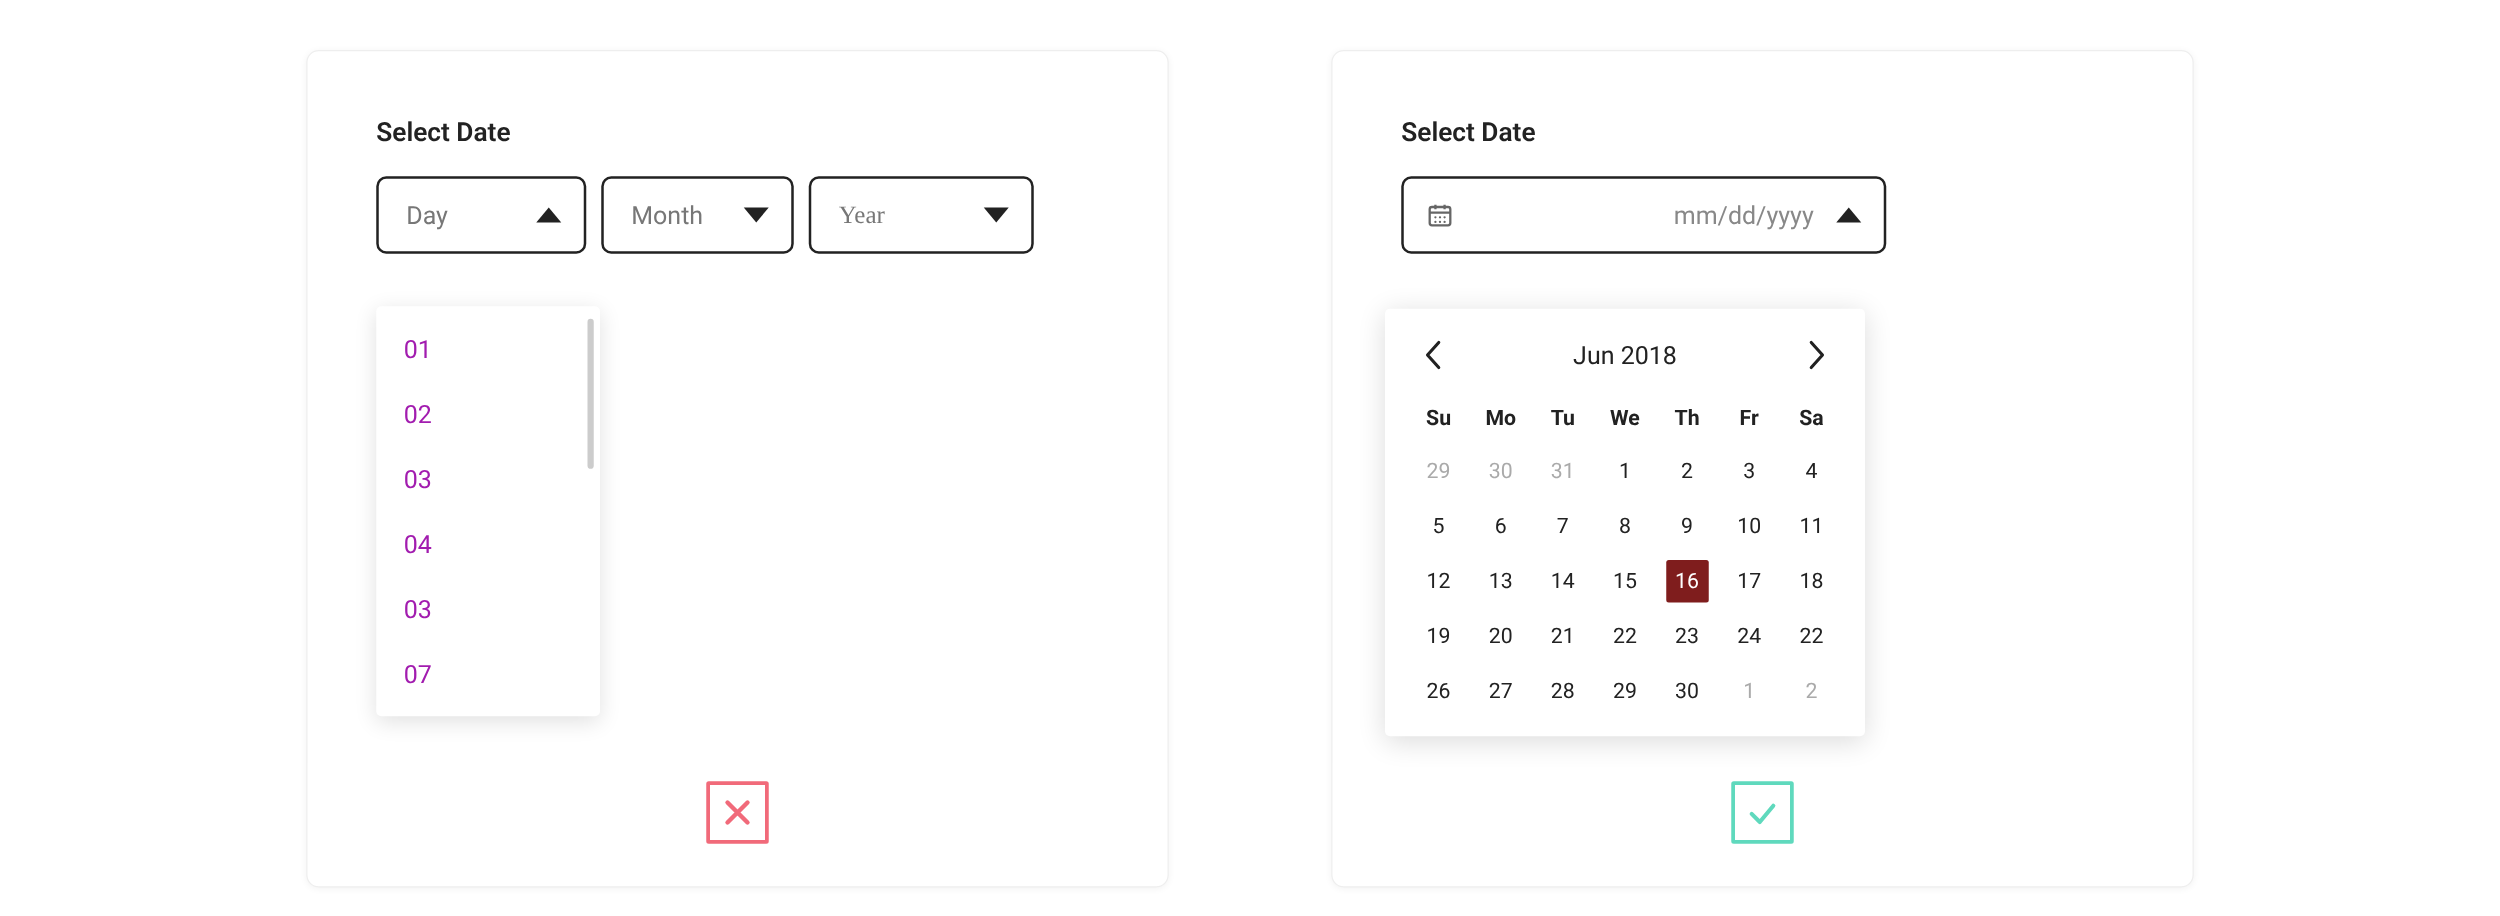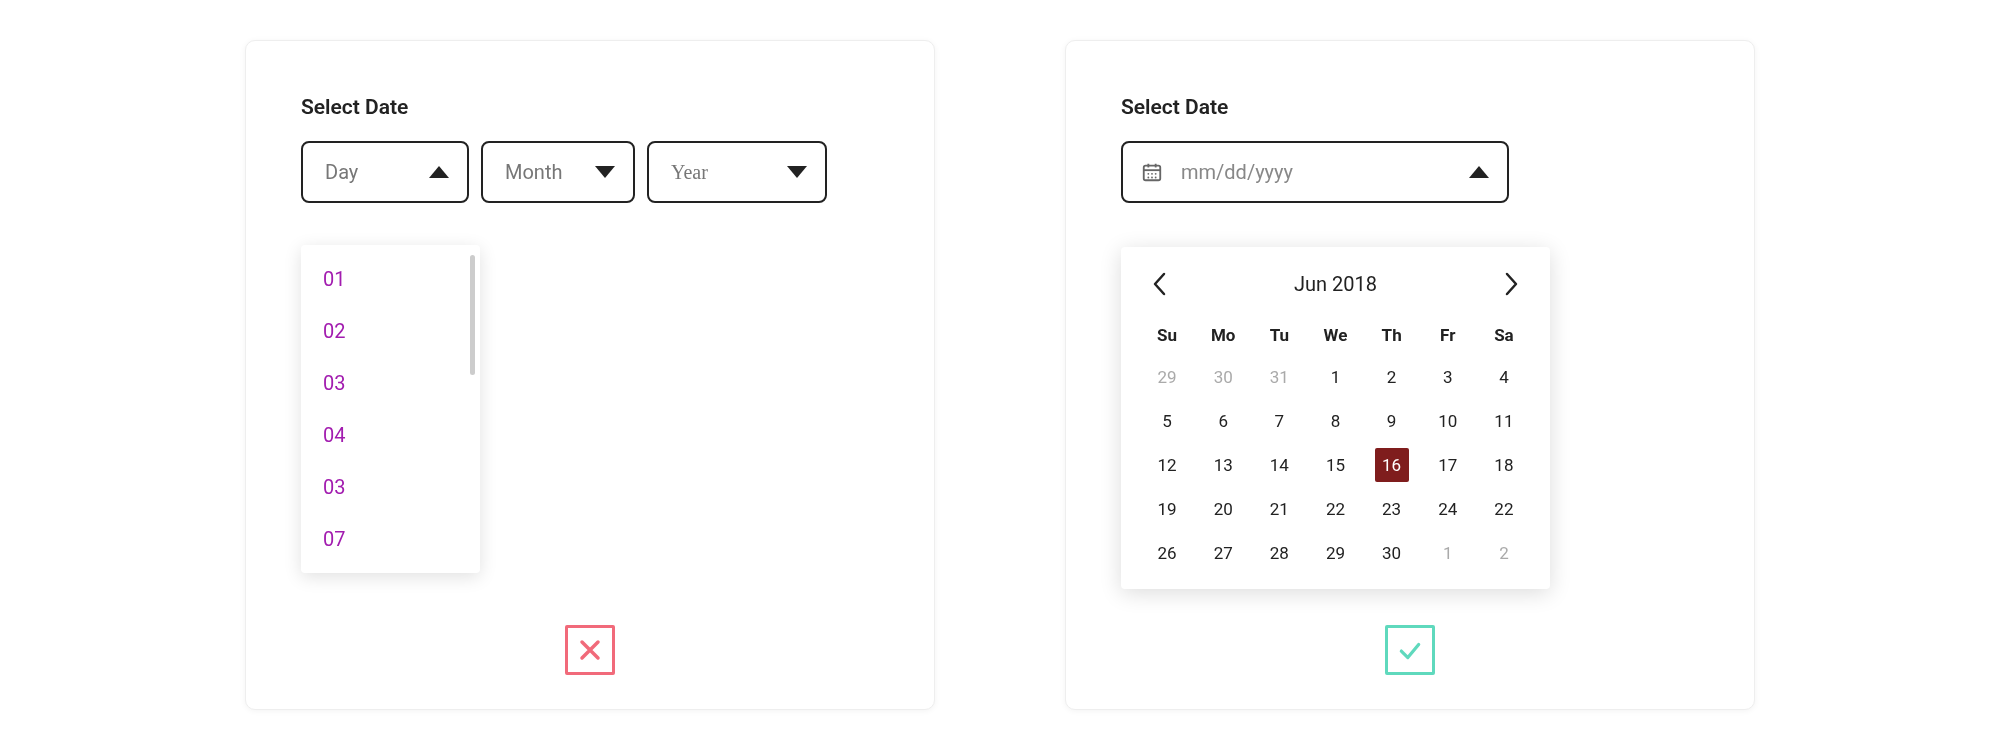--- a/index.html
+++ b/index.html
@@ -97,27 +97,27 @@
     height: 62px;
     border: 2px solid #222;
     border-radius: 8px;
     display: flex;
     align-items: center;
     padding: 0 18px;
     gap: 18px;
     font-size: 20px;
     cursor: pointer;
   }
-  .date-input .placeholder { color: #888; flex: 1; }
+  .date-input .placeholder { color: #888; flex: 1; text-align: right; }
 
   .calendar {
     position: absolute;
     top: 206px;
-    left: 55px;
-    width: 429px;
+    left: 42px;
+    width: 384px;
     background: #fff;
     border-radius: 4px;
     box-shadow: 0 4px 22px rgba(0,0,0,0.14);
     padding: 20px 18px 14px 18px;
   }
   .cal-header {
     display: flex;
     align-items: center;
     justify-content: space-between;
     padding: 0 8px 14px 8px;

